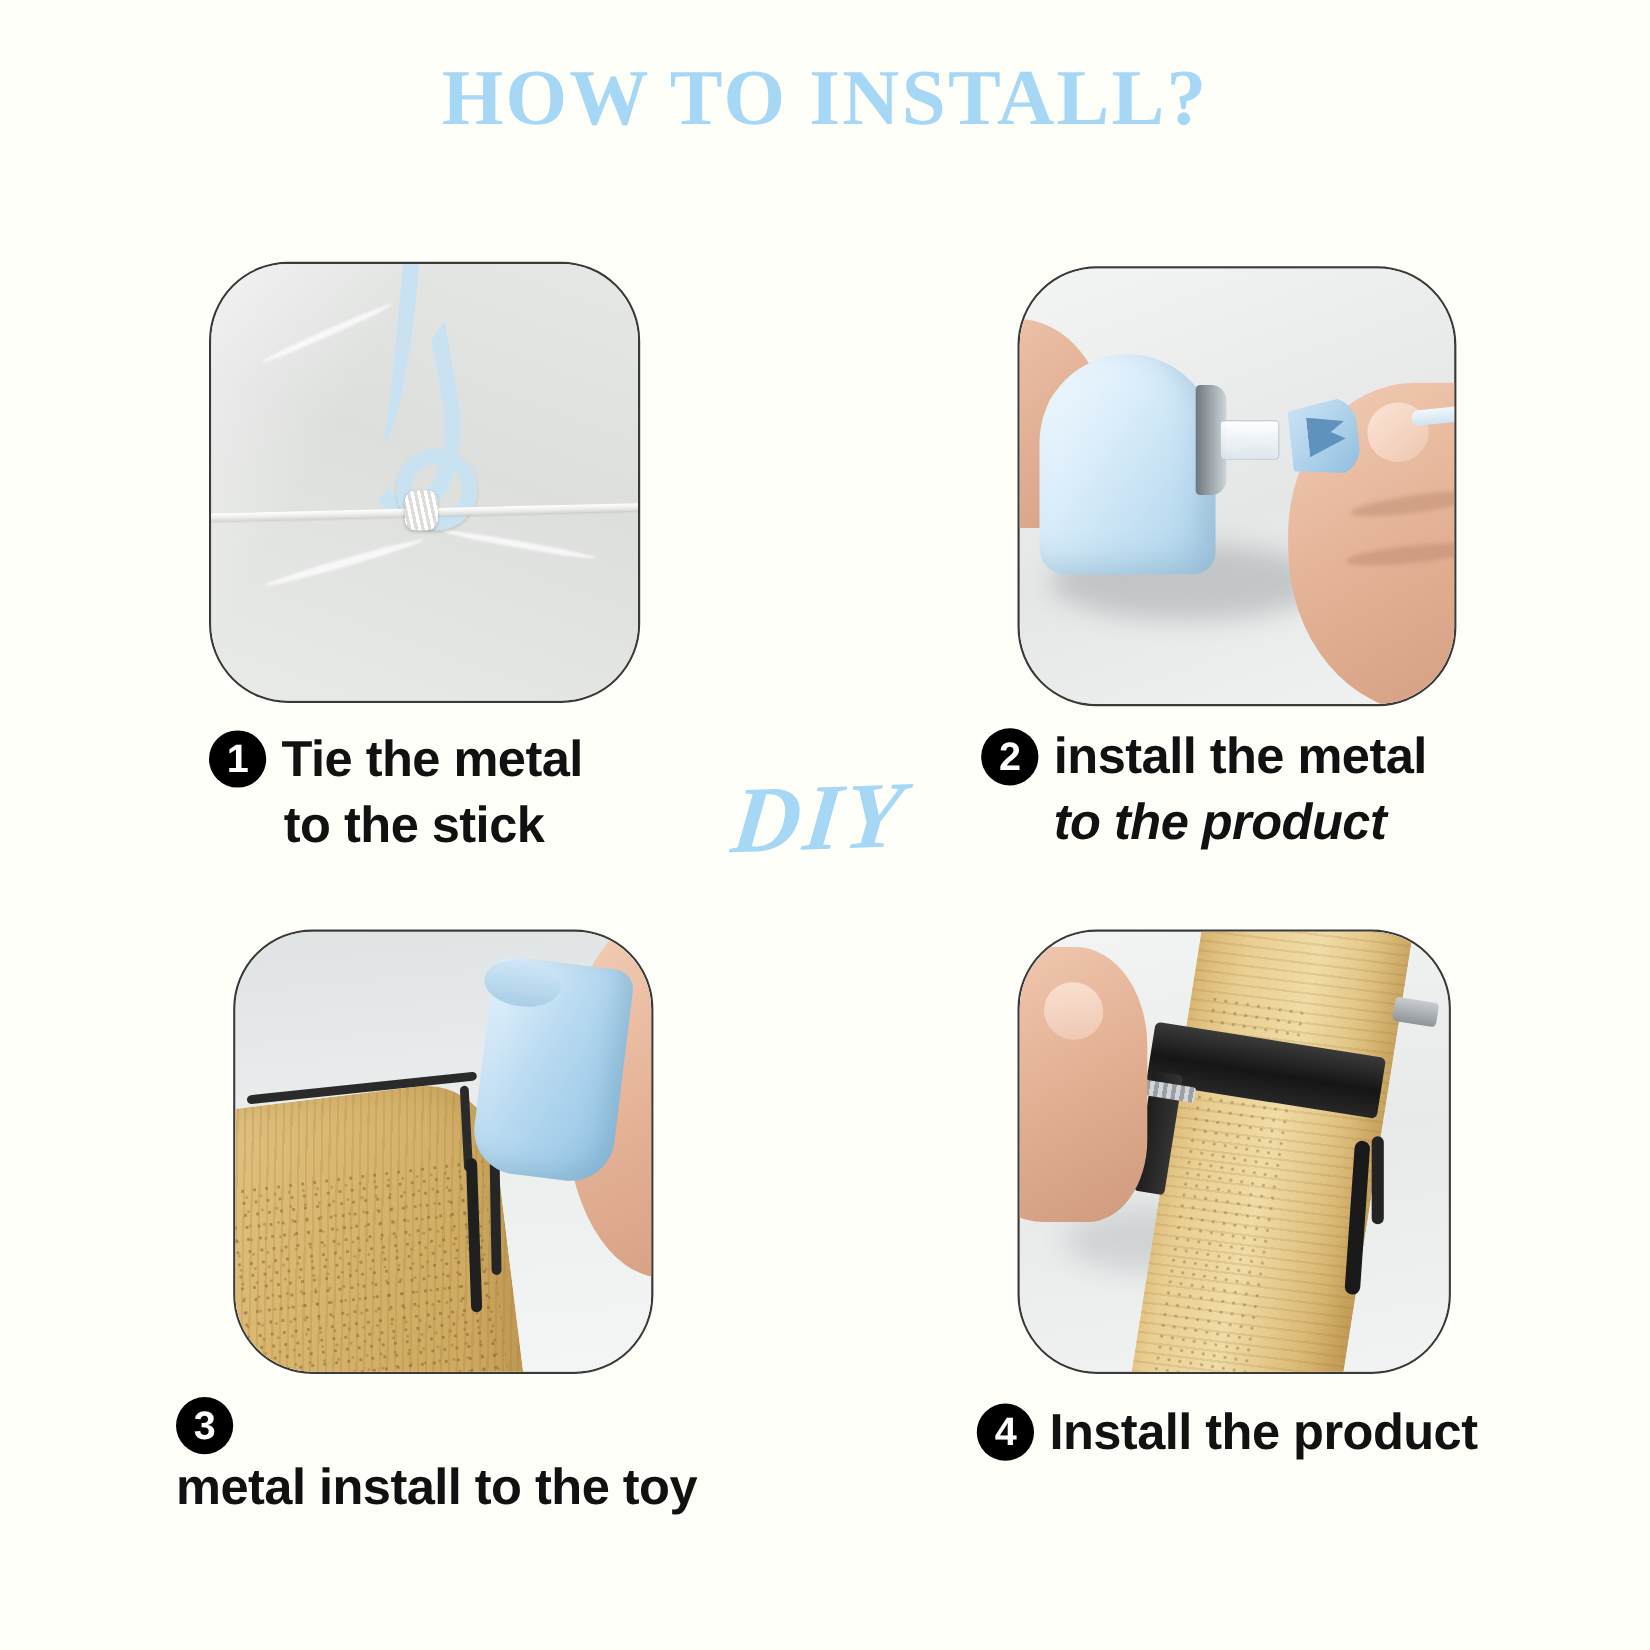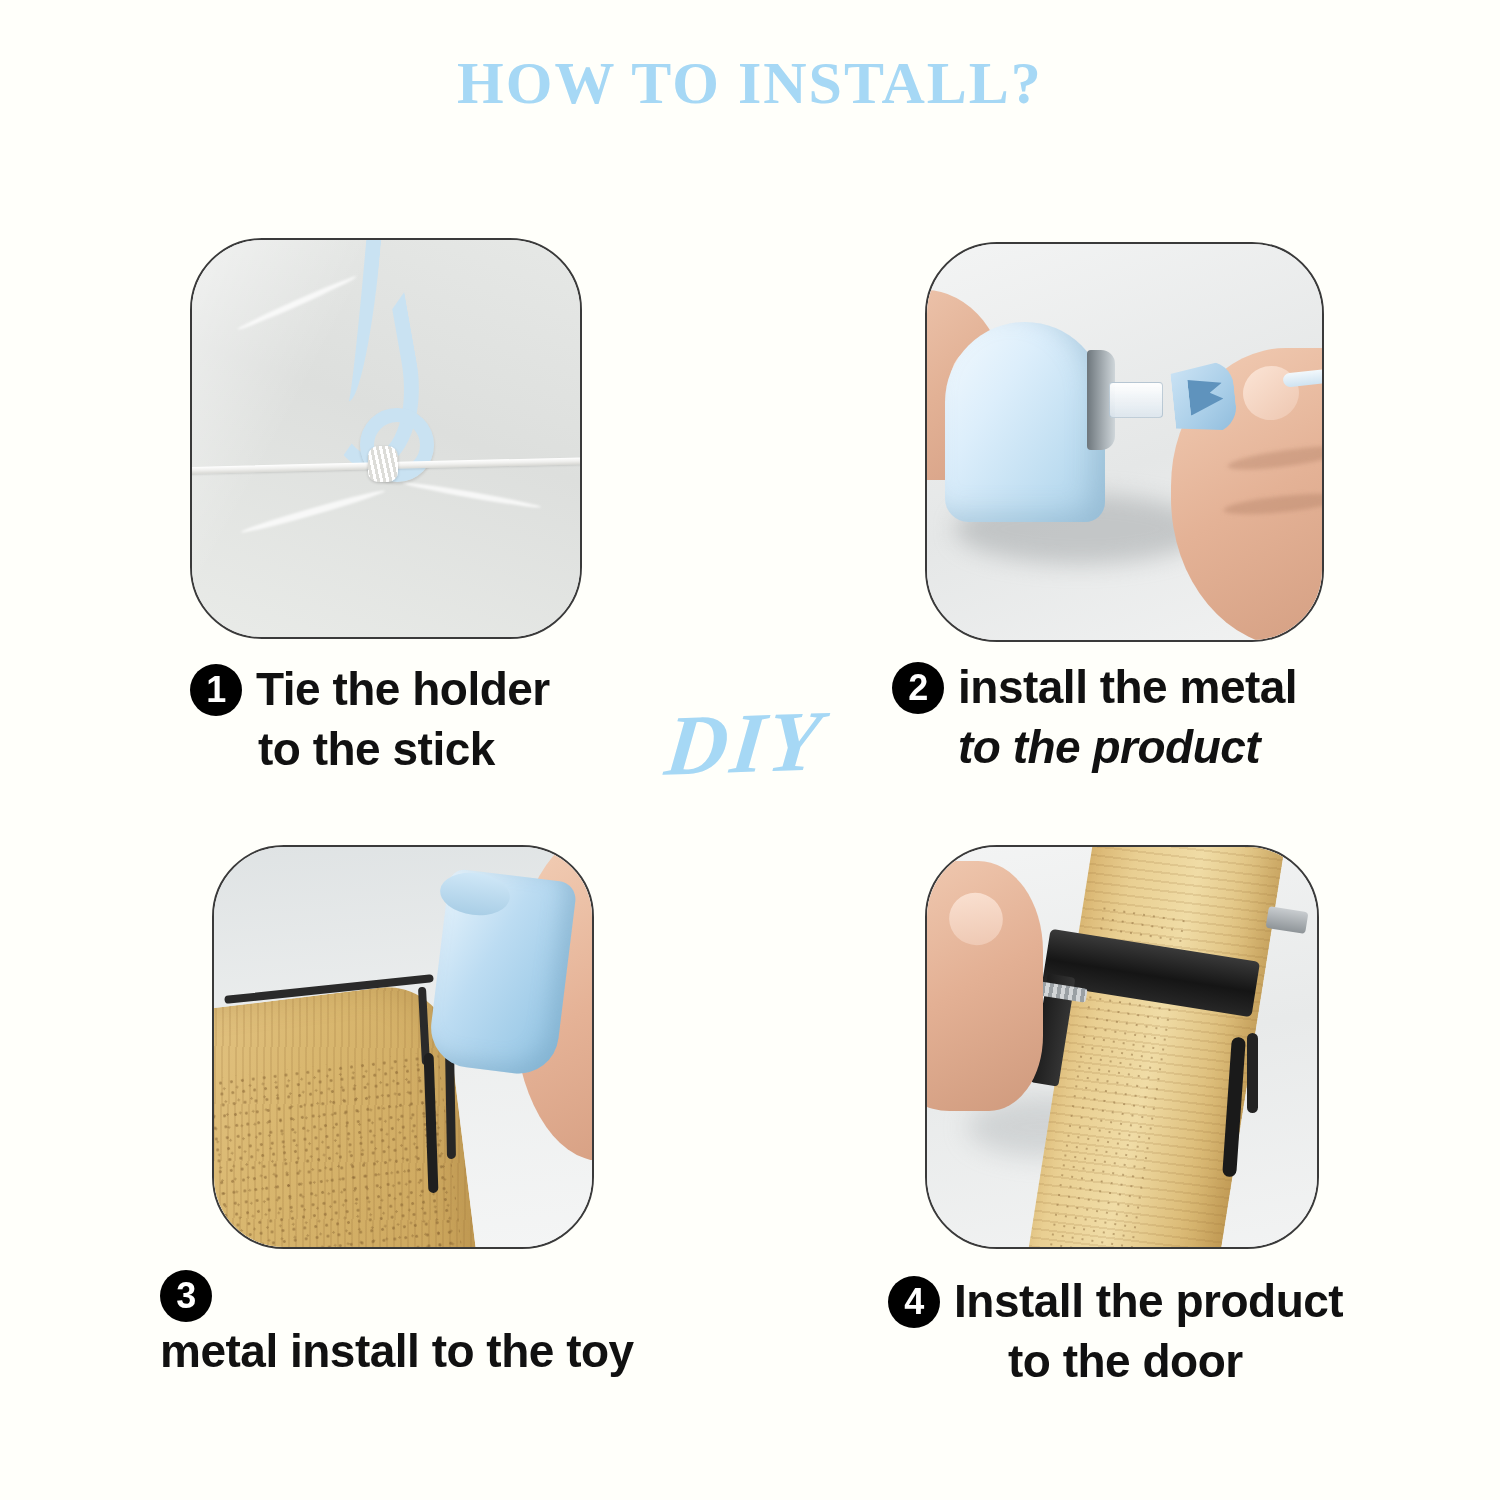--- a/index.html
+++ b/index.html
@@ -17,21 +17,21 @@
 
   
   .page-title {
     position: absolute;
     top: 52px;
     left: 0;
     width: 1500px;
     text-align: center;
     font-family: "Liberation Serif", serif;
     font-weight: bold;
-    font-size: 60px;
+    font-size: 72px;
     letter-spacing: 2px;
     color: #a6d8f5;
     line-height: 1.05;
     white-space: nowrap;
   }
 
   
   .diy-mark {
     position: absolute;
     left: 600px;
@@ -524,21 +524,21 @@
     <div class="p4-hand"></div>
     <div class="p4-nail"></div>
   </div>
 </div>
 
 <div class="diy-mark">DIY</div>
 
 <div class="caption" id="caption-1">
   <span class="line line-1">
     <span class="badge">1</span>
-    <span>Tie the holder</span>
+    <span>Tie the metal</span>
   </span>
   <span class="line line-2">to the stick</span>
 </div>
 
 <div class="caption" id="caption-2">
   <span class="line line-1">
     <span class="badge">2</span>
     <span>install the metal</span>
   </span>
   <span class="line line-2">to the product</span>
@@ -549,14 +549,13 @@
     <span class="badge">3</span>
   </span>
   <span class="line line-2">metal install to the toy</span>
 </div>
 
 <div class="caption" id="caption-4">
   <span class="line line-1">
     <span class="badge">4</span>
     <span>Install the product</span>
   </span>
-  <span class="line line-2">to the door</span>
 </div>
 
 </body></html>

